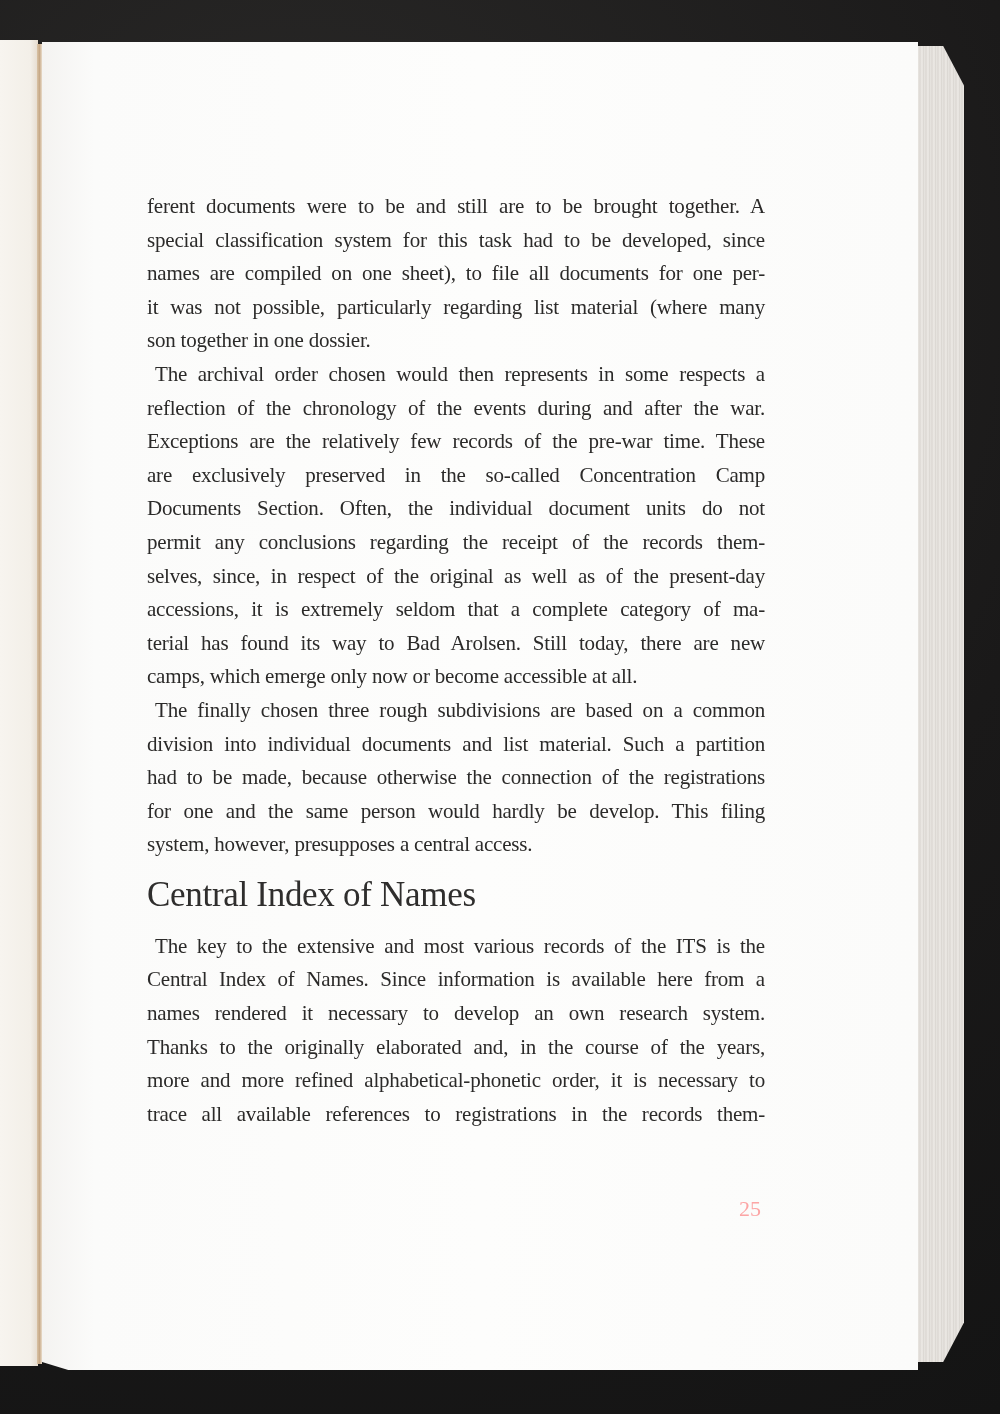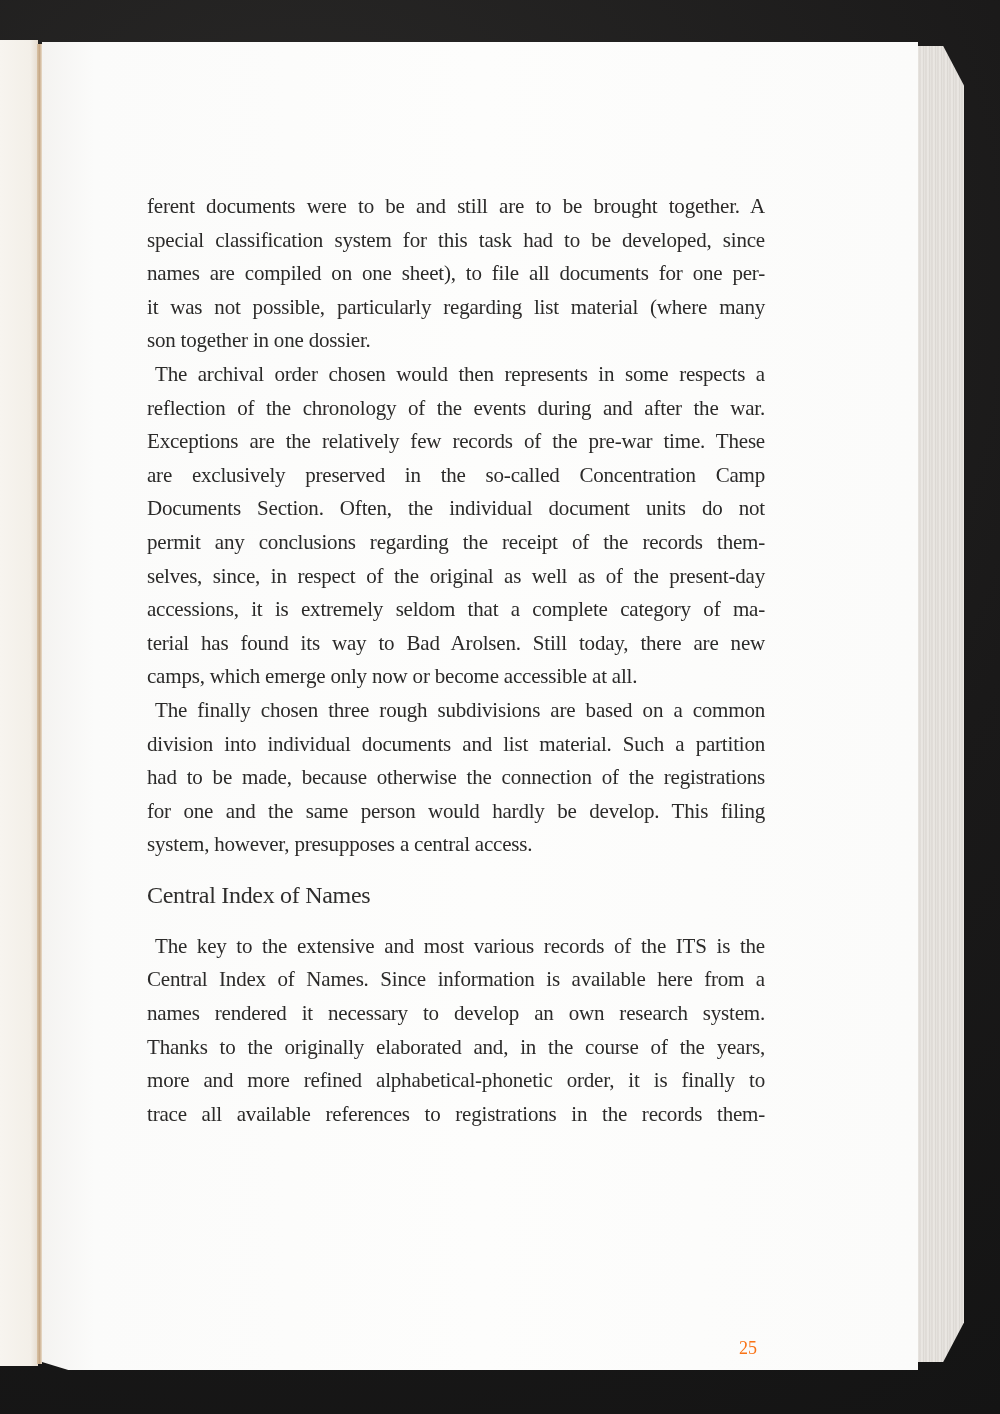--- a/index.html
+++ b/index.html
@@ -31,27 +31,27 @@
       font-family: "Liberation Serif", serif;
       font-size: 21px; line-height: 33.6px; color: #2b2a29;
       text-align: justify;
     }
     .line {
       display: block; white-space: nowrap; text-align: justify; text-align-last: justify;
       height: 33.6px; letter-spacing: -0.2px;
     }
     .line.last { text-align-last: left; }
     .heading {
-      font-family: "Liberation Serif", serif; font-size: 24px; color: #2f2e2d;
+      font-family: "Liberation Serif", serif; font-size: 35px; color: #2f2e2d;
       margin-top: 16px; margin-bottom: 18px; line-height: 34px; letter-spacing: -0.3px;
     }
     .para-indent { padding-left: 8px; }
     .page-number {
-      position: absolute; left: 739px; top: 1338px;
-      font-family: "Liberation Serif", serif; font-size: 18px; color: #f97316;
+      position: absolute; left: 739px; top: 1196px;
+      font-family: "Liberation Serif", serif; font-size: 22px; color: #fca5a5;
     }
   </style>
 </head>
 <body>
 
 <div class="left-page"></div>
 <div class="gutter"></div>
 <div class="page-stack"></div>
 <div class="page"></div>
 
@@ -83,18 +83,18 @@
     <span class="line last">system, however, presupposes a central access.</span>
   </div>
 
   <div class="heading">Central Index of Names</div>
 
   <div>
     <span class="line para-indent">The key to the extensive and most various records of the ITS is the</span>
     <span class="line">Central Index of Names. Since information is available here from a</span>
     <span class="line">names rendered it necessary to develop an own research system.</span>
     <span class="line">Thanks to the originally elaborated and, in the course of the years,</span>
-    <span class="line">more and more refined alphabetical-phonetic order, it is finally to</span>
+    <span class="line">more and more refined alphabetical-phonetic order, it is necessary to</span>
     <span class="line">trace all available references to registrations in the records them-</span>
   </div>
 </div>
 
 <div class="page-number">25</div>
 
 </body></html>

